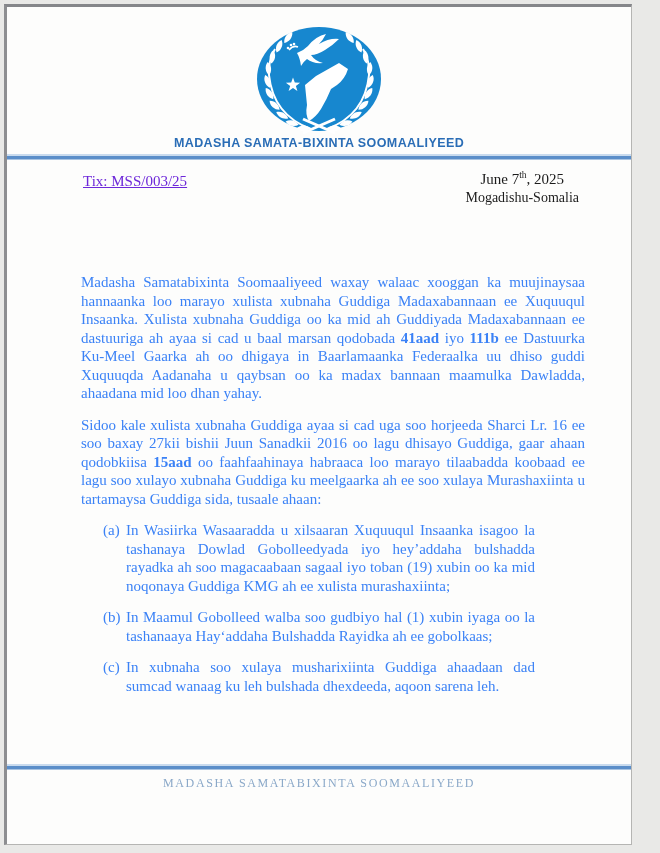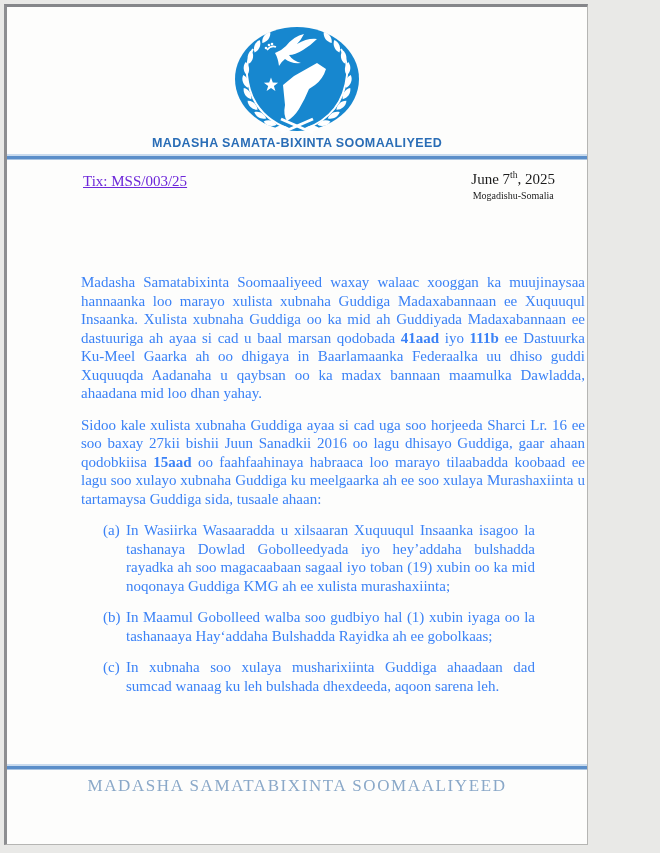--- a/index.html
+++ b/index.html
@@ -3,65 +3,65 @@
 <meta charset="utf-8">
 <title>WAR-SAXAAFADEED</title>
 <style>
   html,body{margin:0;padding:0;}
   body{
     width:660px;height:853px;position:relative;overflow:hidden;
     background:#e9e9e7;
     font-family:"Liberation Serif", serif;
   }
   .page{
-    position:absolute;left:4px;top:4px;width:584px;height:841px;
+    position:absolute;left:4px;top:4px;width:628px;height:841px;
     background:#fdfdfc;box-sizing:border-box;
     border:1px solid #b5b5b3;
     border-top:3px solid #85868a;
     border-left:3px solid #8d8e91;
   }
   .logo-wrap{position:absolute;top:16px;left:50%;transform:translateX(-50%);}
   .logo-caption{
     position:absolute;top:129px;left:0;width:100%;text-align:center;
     font-family:"Liberation Sans", sans-serif;font-weight:bold;
     font-size:12.5px;letter-spacing:.4px;color:#2a6db6;
   }
   .rule{
     position:absolute;left:0;right:0;height:3px;background:#5b8ec9;
     border-top:2px solid #c9dbee;border-bottom:1px solid #a9c4e2;
   }
   .rule-top{top:147px;}
   .rule-bottom{top:757px;}
   .ref{
     position:absolute;top:166px;left:76px;font-size:15px;color:#6d28d9;text-decoration:underline;
   }
-  .dateblock{position:absolute;top:163px;right:32px;text-align:center;color:#1c1c1c;}
+  .dateblock{position:absolute;top:163px;right:52px;text-align:center;color:#1c1c1c;}
   .dateline{font-size:15px;}
   .dateline sup{font-size:9.5px;}
-  .location{font-size:10px;margin-top:2px;}
+  .location{font-size:14px;margin-top:2px;}
   .doc-title{
     position:absolute;top:233px;left:0;width:100%;text-align:center;
     font-weight:bold;font-size:15.5px;letter-spacing:.4px;color:#151515;
   }
   .content{
     position:absolute;top:266px;left:74px;width:504px;
     font-size:15px;line-height:18.5px;text-align:justify;color:#3b82f6;
   }
   .content p{margin:0;}
   .content p + p{margin-top:13px;}
   .content .b{font-weight:bold;}
   .doc-list{margin-top:13px;}
   .li-row{display:flex;margin-left:22px;width:432px;}
   .li-row + .li-row{margin-top:13px;}
   .li-marker{flex:none;width:23px;}
   .li-text{flex:1;text-align:justify;}
   .closing{margin-top:13px;}
   .footer-text{
     position:absolute;top:769px;left:0;width:100%;text-align:center;
-    font-size:17px;letter-spacing:1.6px;color:#8aa8c8;
+    font-size:12px;letter-spacing:1.6px;color:#8aa8c8;
   }
 </style>
 </head>
 <body>
 
 <div class="page">
 
   <div class="logo-wrap">
     <svg width="132" height="112" viewBox="0 0 132 112">
       <ellipse cx="66" cy="56" rx="62" ry="52" fill="#1787cf"></ellipse>

